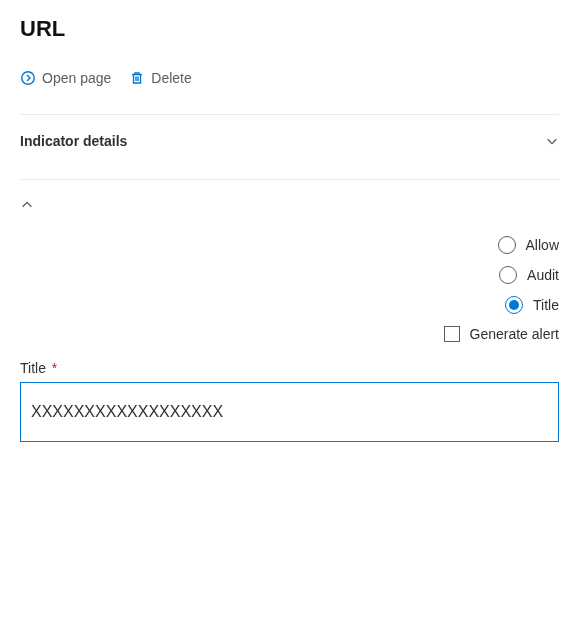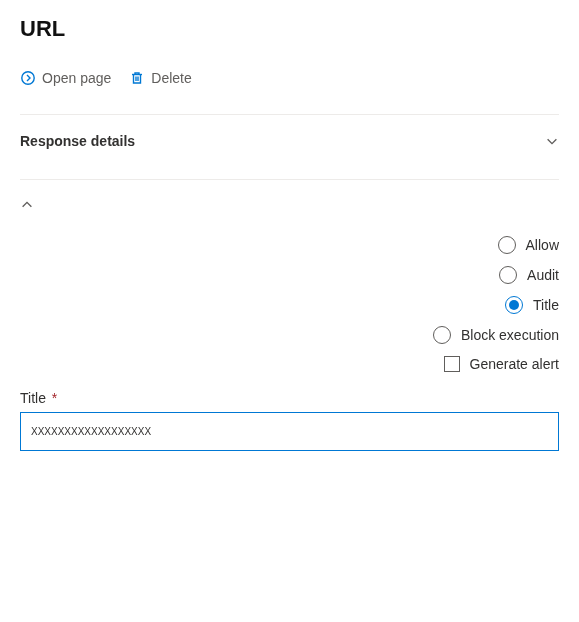--- a/index.html
+++ b/index.html
@@ -114,22 +114,22 @@
       color: #323130;
       margin-bottom: 6px;
       display: block;
     }
     .req {
       color: #a4262c;
       margin-left: 2px;
     }
     .text-input {
       width: 100%;
-      padding: 13px 10px;
-      font-size: 10px;
+      padding: 20px 10px;
+      font-size: 16px;
       border: 1px solid #8a8886;
       color: #323130;
       outline: none;
       font-family: inherit;
     }
     .text-input.highlight {
       border-color: #0078d4;
     }
     .section + .section {
       margin-top: 12px;
@@ -159,21 +159,21 @@
         <path class="blue-stroke" d="M7 6.5 L7 11"></path>
         <path class="blue-stroke" d="M9 6.5 L9 11"></path>
       </svg>
     </span>
     <span>Delete</span>
   </div>
 </div>
 
 <div class="section">
   <div class="section-header">
-    <span class="section-title">Response details</span>
+    <span class="section-title">Indicator details</span>
     <span class="chevron">
       <svg viewBox="0 0 16 16">
           <polyline points="3,6 8,11 13,6"></polyline>
         </svg>
     </span>
   </div>
 </div>
 
 <div class="section">
   <div class="section-header">
@@ -195,24 +195,20 @@
       <span>Audit</span>
     </div>
 
     <div class="radio-row">
       <span class="radio-outer selected">
         <span class="radio-inner"></span>
       </span>
       <span>Title</span>
     </div>
 
-    <div class="radio-row">
-      <span class="radio-outer"></span>
-      <span>Block execution</span>
-    </div>
 
     <div class="checkbox-row">
       <span class="checkbox-box"></span>
       <span>Generate alert</span>
     </div>
 
     <div class="field-group">
       <label class="field-label">
         <span>Title</span>
         <span class="req">*</span>

